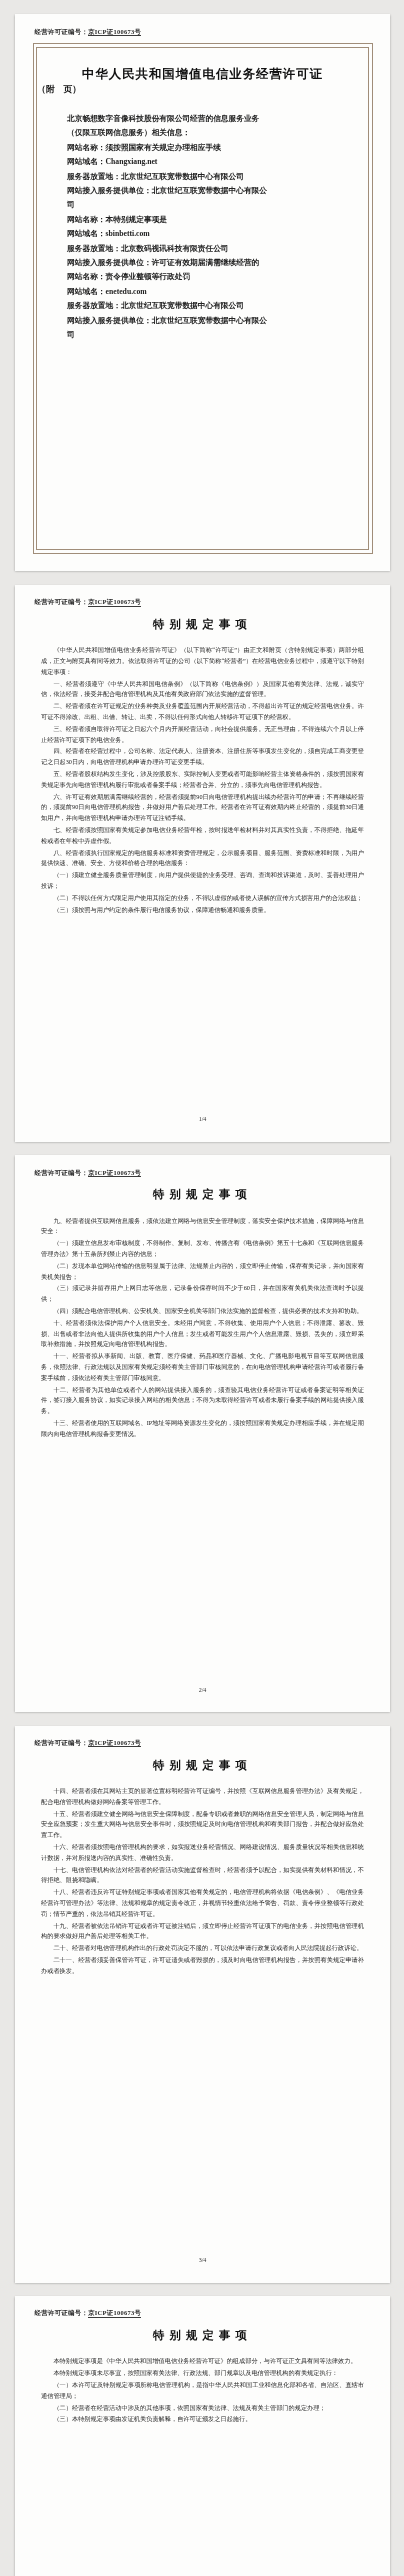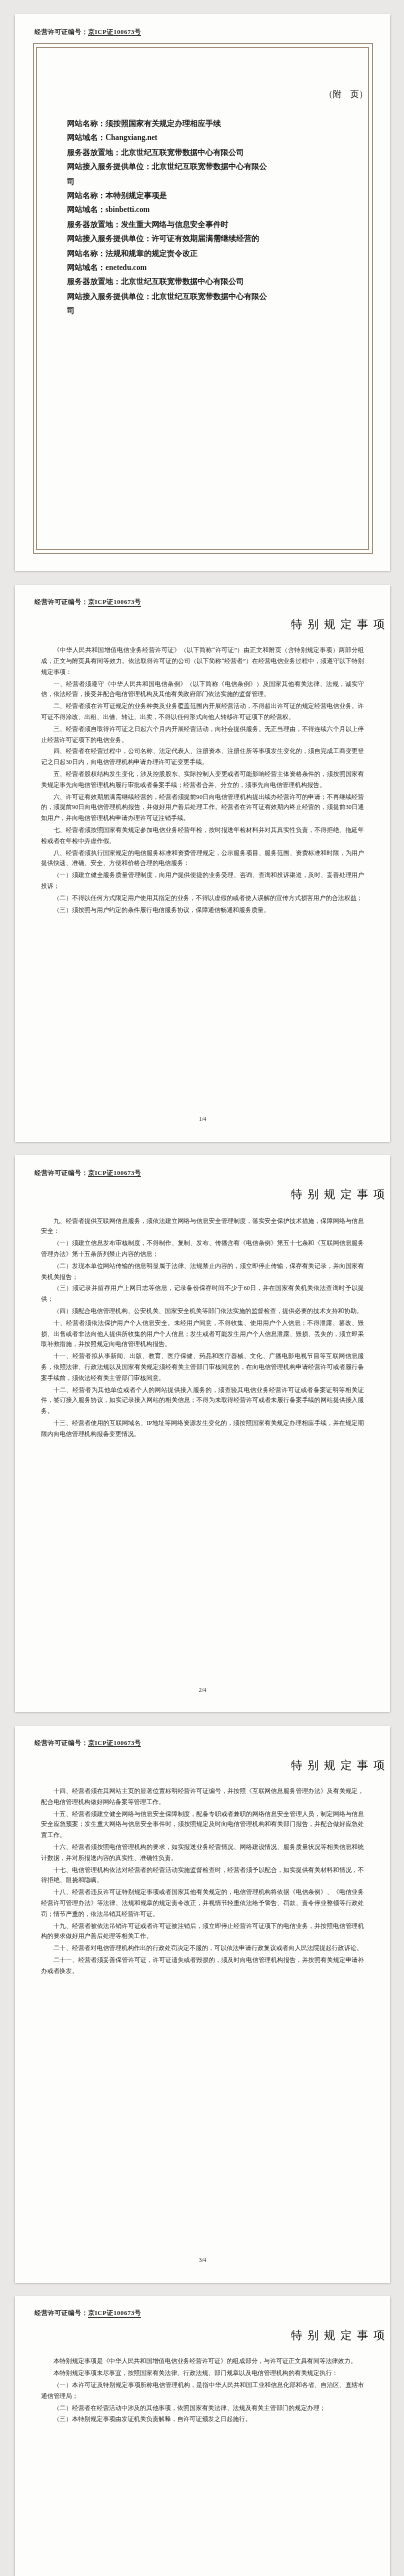--- a/index.html
+++ b/index.html
@@ -46,40 +46,40 @@
     box-sizing:border-box;
   }
   .cert-title{
     text-align:center;
     font-size:12.4px;
     font-weight:bold;
     letter-spacing:1px;
     color:#111;
   }
   .cert-subtitle{
-    text-align:right;
+    text-align:left;
     font-size:8.8px;
-    font-weight:normal;
-    margin-top:23px;
+    font-weight:bold;
+    margin-top:1px;
     color:#111;
   }
   .cert-body{
     margin:15.5px 0 0 30px;
     width:200px;
     font-size:7.7px;
     font-weight:bold;
     line-height:14.4px;
     color:#222;
   }
   .cert-body p{margin:0;}
   
   .prov-title{
-    text-align:right;
+    text-align:center;
     font-size:11.3px;
-    font-weight:normal;
+    font-weight:bold;
     letter-spacing:5.2px;
     padding:32px 0 13.4px;
     color:#111;
   }
   .prov-body{
     margin:0 26px;
     font-size:6.2px;
     line-height:10.8px;
     text-align:justify;
     color:#242424;
@@ -99,41 +99,43 @@
 </style>
 </head>
 <body>
 
 <div class="page">
   <div class="page-header">
     <span>经营许可证编号：</span><span class="license-no">京ICP证100673号</span>
   </div>
   <div class="frame">
     <div class="frame-inner">
+      <div class="cert-title">中华人民共和国增值电信业务经营许可证</div>
       <div class="cert-subtitle">（附　页）</div>
       <div class="cert-body">
+        <p>北京畅想数字音像科技股份有限公司经营的信息服务业务（仅限互联网信息服务）相关信息：</p>
         <div>
 
             <p><span>网站名称：</span><span>须按照国家有关规定办理相应手续</span></p>
 
             <p><span>网站域名：</span><span>Changxiang.net</span></p>
 
             <p><span>服务器放置地：</span><span>北京世纪互联宽带数据中心有限公司</span></p>
 
             <p><span>网站接入服务提供单位：</span><span>北京世纪互联宽带数据中心有限公司</span></p>
 
             <p><span>网站名称：</span><span>本特别规定事项是</span></p>
 
             <p><span>网站域名：</span><span>sbinbetti.com</span></p>
 
-            <p><span>服务器放置地：</span><span>发生重大网络与信息安全事件时</span></p>
+            <p><span>服务器放置地：</span><span>北京数码视讯科技有限责任公司</span></p>
 
             <p><span>网站接入服务提供单位：</span><span>许可证有效期届满需继续经营的</span></p>
 
-            <p><span>网站名称：</span><span>法规和规章的规定责令改正</span></p>
+            <p><span>网站名称：</span><span>责令停业整顿等行政处罚</span></p>
 
             <p><span>网站域名：</span><span>enetedu.com</span></p>
 
             <p><span>服务器放置地：</span><span>北京世纪互联宽带数据中心有限公司</span></p>
 
             <p><span>网站接入服务提供单位：</span><span>北京世纪互联宽带数据中心有限公司</span></p>
           </div>
       </div>
     </div>
   </div>

